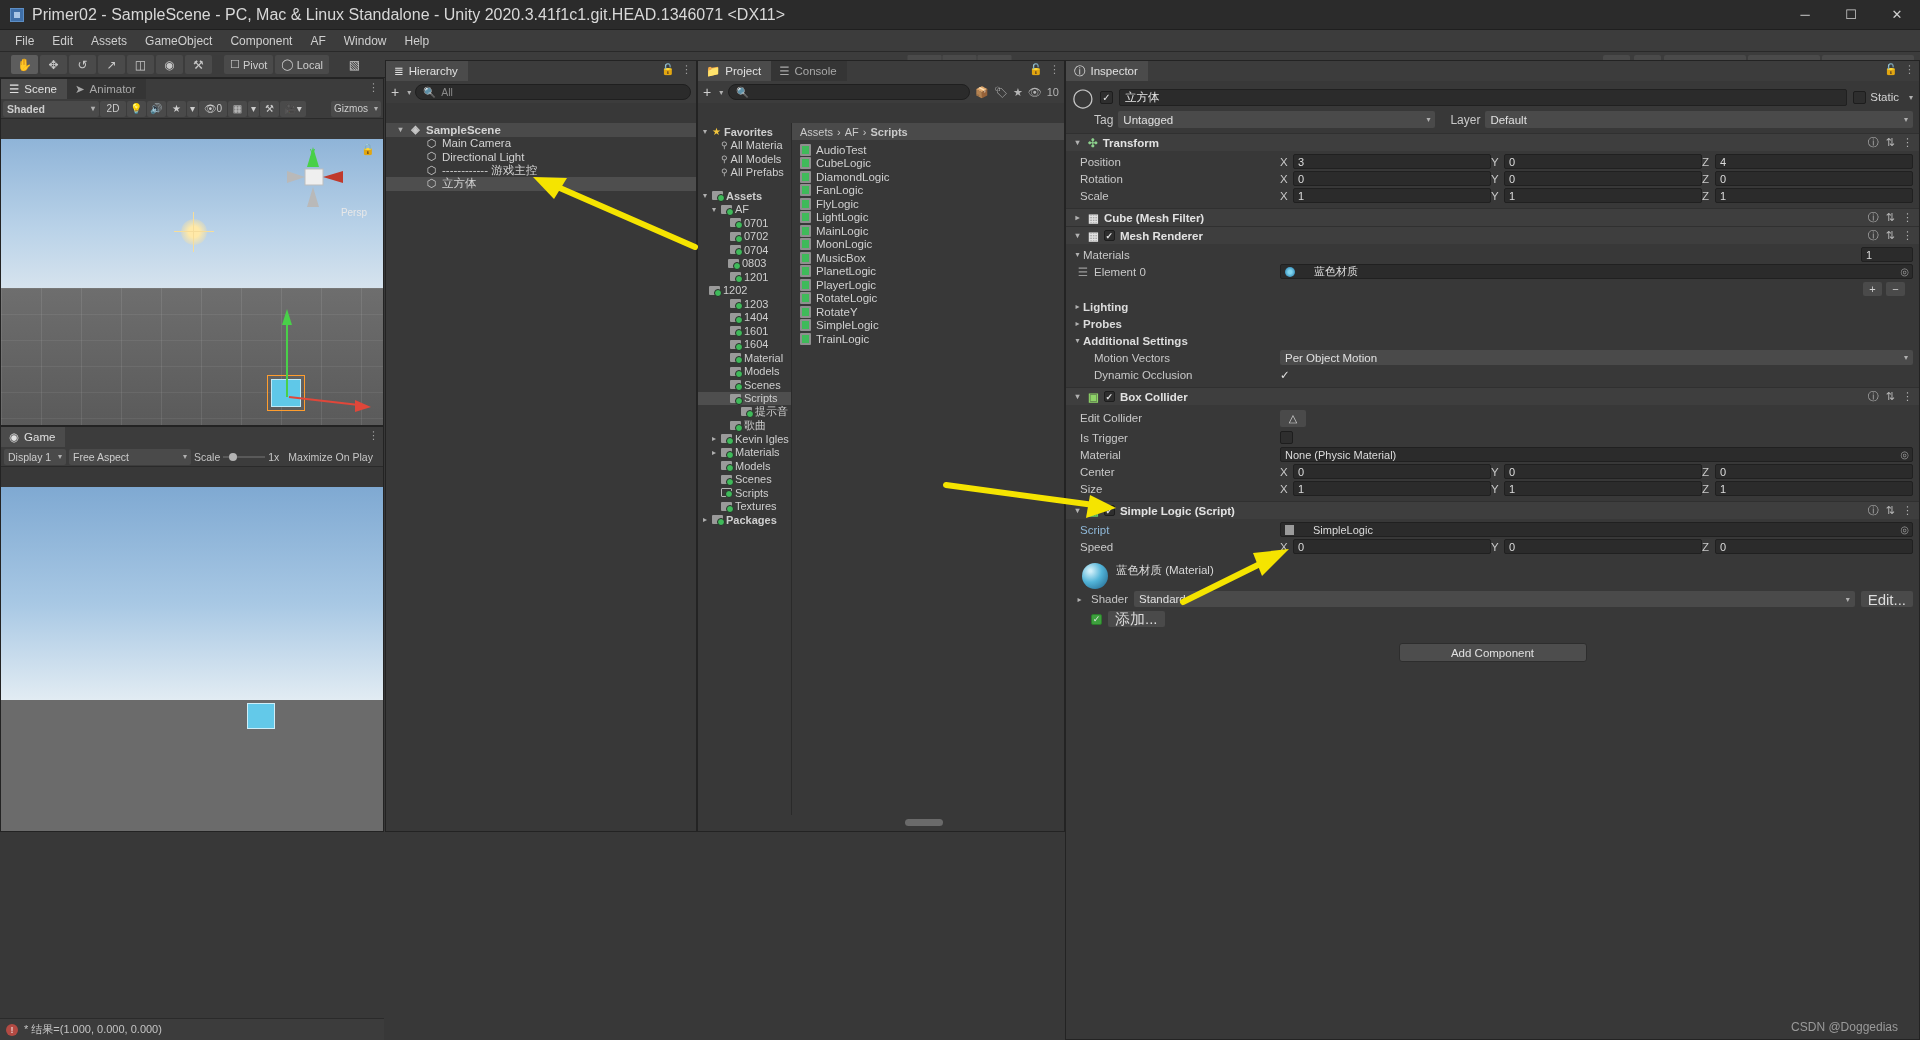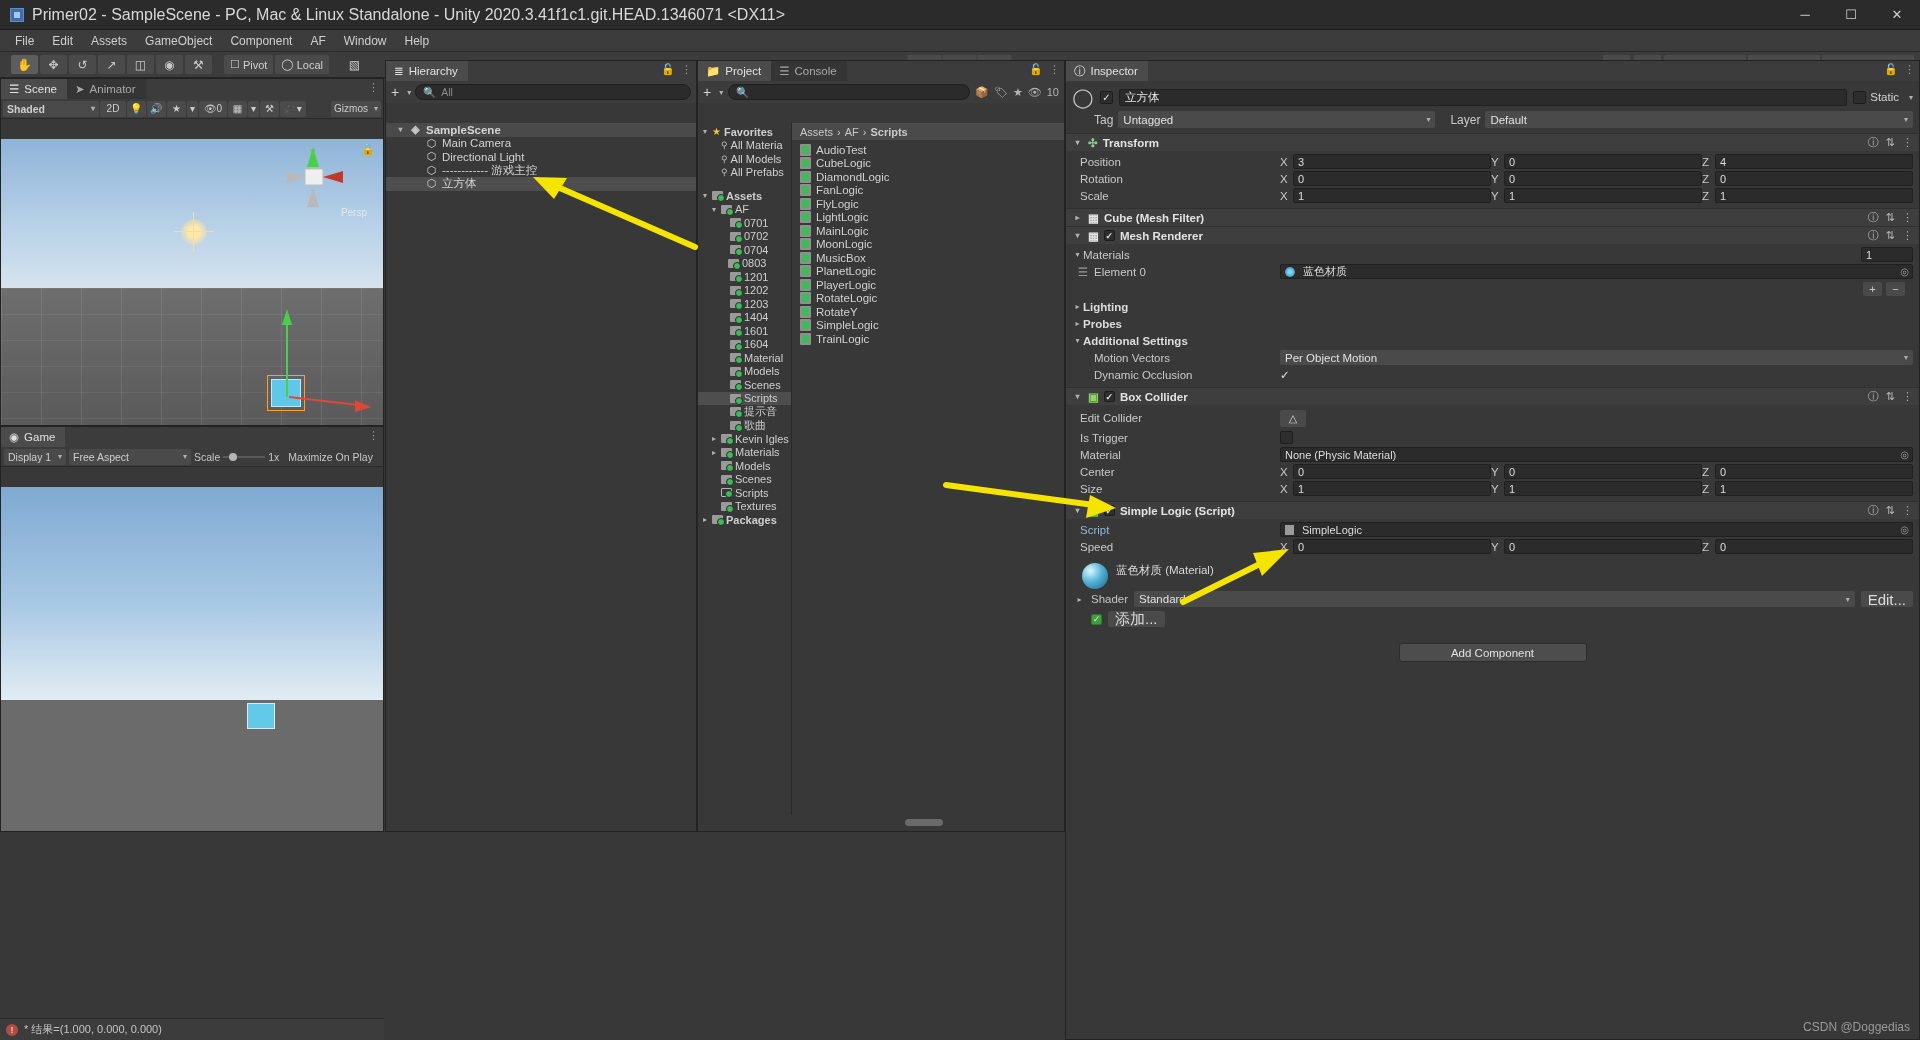--- a/index.html
+++ b/index.html
@@ -175,21 +175,21 @@
   .comp-body { padding: 2px 6px 4px 6px; }
   .f-row { height: 17px; display:flex; align-items:center; font-size: 11.5px; color:#c8c8c8; }
   .f-label { width: 208px; padding-left: 8px; }
   .f-label.indent { padding-left: 22px; }
   .vec { display:flex; flex:1; gap: 0; }
   .vec-item { flex:1; display:flex; align-items:center; gap:3px; }
   .vec-item span.ax { width: 10px; color:#c8c8c8; }
   .num-field { flex:1; height: 15px; background:#2b2b2b; border:1px solid #202020; border-radius:2px;
     display:flex; align-items:center; padding: 0 4px; font-size: 11px; color:#dcdcdc; }
   .obj-field { flex:1; height: 15px; background:#2b2b2b; border:1px solid #202020; border-radius:2px;
-    display:flex; align-items:center; gap:8px; padding: 0 4px; font-size: 11px; color:#dcdcdc; position:relative; }
+    display:flex; align-items:center; gap:19px; padding: 0 4px; font-size: 11px; color:#dcdcdc; position:relative; }
   .obj-field .pick { position:absolute; right:3px; font-size:10px; color:#9d9d9d; }
   .fold { width: 11px; font-size: 8px; color:#b2b2b2; text-align:center; flex:none; }
   .mat-ball { width: 10px; height: 10px; border-radius:50%; background: radial-gradient(#7fd4ee 25%, #2e86b5 85%); flex:none; }
   .mat-count { width: 52px; height: 15px; background:#2b2b2b; border:1px solid #202020;
     border-radius:2px; display:flex; align-items:center; padding: 0 4px; font-size: 11px; color:#dcdcdc; }
   .pm-row { display:flex; justify-content:flex-end; gap:4px; padding: 2px 8px; }
   .pm-btn { width: 19px; height: 14px; background:#4a4a4a; border-radius:2px; display:flex;
     align-items:center; justify-content:center; font-size: 11px; color:#d0d0d0; }
   .edit-col { width: 26px; height: 17px; background:#4a4a4a; border-radius:2px; display:flex;
     align-items:center; justify-content:center; font-size: 11px; color:#d6d6d6; }
@@ -201,21 +201,21 @@
   .shader-row { display:flex; align-items:center; gap:6px; padding: 2px 6px 0 8px; }
   .btn-small { height: 16px; padding: 0 7px; background:#4a4a4a; border-radius:2px; display:flex;
     align-items:center; font-size: 15px; color:#dcdcdc; }
   .add-comp { width: 188px; height: 19px; margin: 16px auto 0 auto; background:#4d4d4d;
     border:1px solid #2d2d2d; border-radius:3px; display:flex; align-items:center;
     justify-content:center; font-size: 11.5px; color:#e0e0e0; }
   .script-label { color: #8fb8d8; }
 
   
   .arrows { position:absolute; left:0; top:0; width:1920px; height:1040px; pointer-events:none; }
-  .watermark { position:absolute; right: 10px; bottom: 6px; font-size: 12px; color: #9a9a9a; }
+  .watermark { position:absolute; right: 22px; bottom: 6px; font-size: 12px; color: #9a9a9a; }
 </style>
 </head>
 <body>
 
 <div class="root">
 
   <div class="titlebar">
     <div class="win-icon"></div>
     <div class="title-text">Primer02 - SampleScene - PC, Mac &amp; Linux Standalone - Unity 2020.3.41f1c1.git.HEAD.1346071 &lt;DX11&gt;</div>
     <div class="win-buttons">
@@ -524,21 +524,21 @@
             <div class="t-row" style="padding-left: 19px;">
               <span class="tri" style="width: 8px;"></span>
               <span class="folder green"></span>
               <span>0803</span>
             </div>
             <div class="t-row" style="padding-left: 21px;">
               <span class="tri" style="width: 8px;"></span>
               <span class="folder green"></span>
               <span>1201</span>
             </div>
-            <div class="t-row" style="padding-left: 21px;">
+            <div class="t-row" style="">
               <span class="tri" style="width: 8px;"></span>
               <span class="folder green"></span>
               <span>1202</span>
             </div>
             <div class="t-row" style="padding-left: 21px;">
               <span class="tri" style="width: 8px;"></span>
               <span class="folder green"></span>
               <span>1203</span>
             </div>
             <div class="t-row" style="padding-left: 21px;">
@@ -569,21 +569,21 @@
             <div class="t-row" style="padding-left: 21px;">
               <span class="tri" style="width: 8px;"></span>
               <span class="folder green"></span>
               <span>Scenes</span>
             </div>
             <div class="t-row sel" style="padding-left: 21px;">
               <span class="tri" style="width: 8px;"></span>
               <span class="folder green"></span>
               <span>Scripts</span>
             </div>
-            <div class="t-row" style="padding-left: 21px;">
+            <div class="t-row" style="padding-left: 32px;">
               <span class="tri" style="width: 8px;"></span>
               <span class="folder green"></span>
               <span>提示音</span>
             </div>
             <div class="t-row" style="padding-left: 21px;">
               <span class="tri" style="width: 8px;"></span>
               <span class="folder green"></span>
               <span>歌曲</span>
             </div>
             <div class="t-row" style="padding-left: 12px;">

